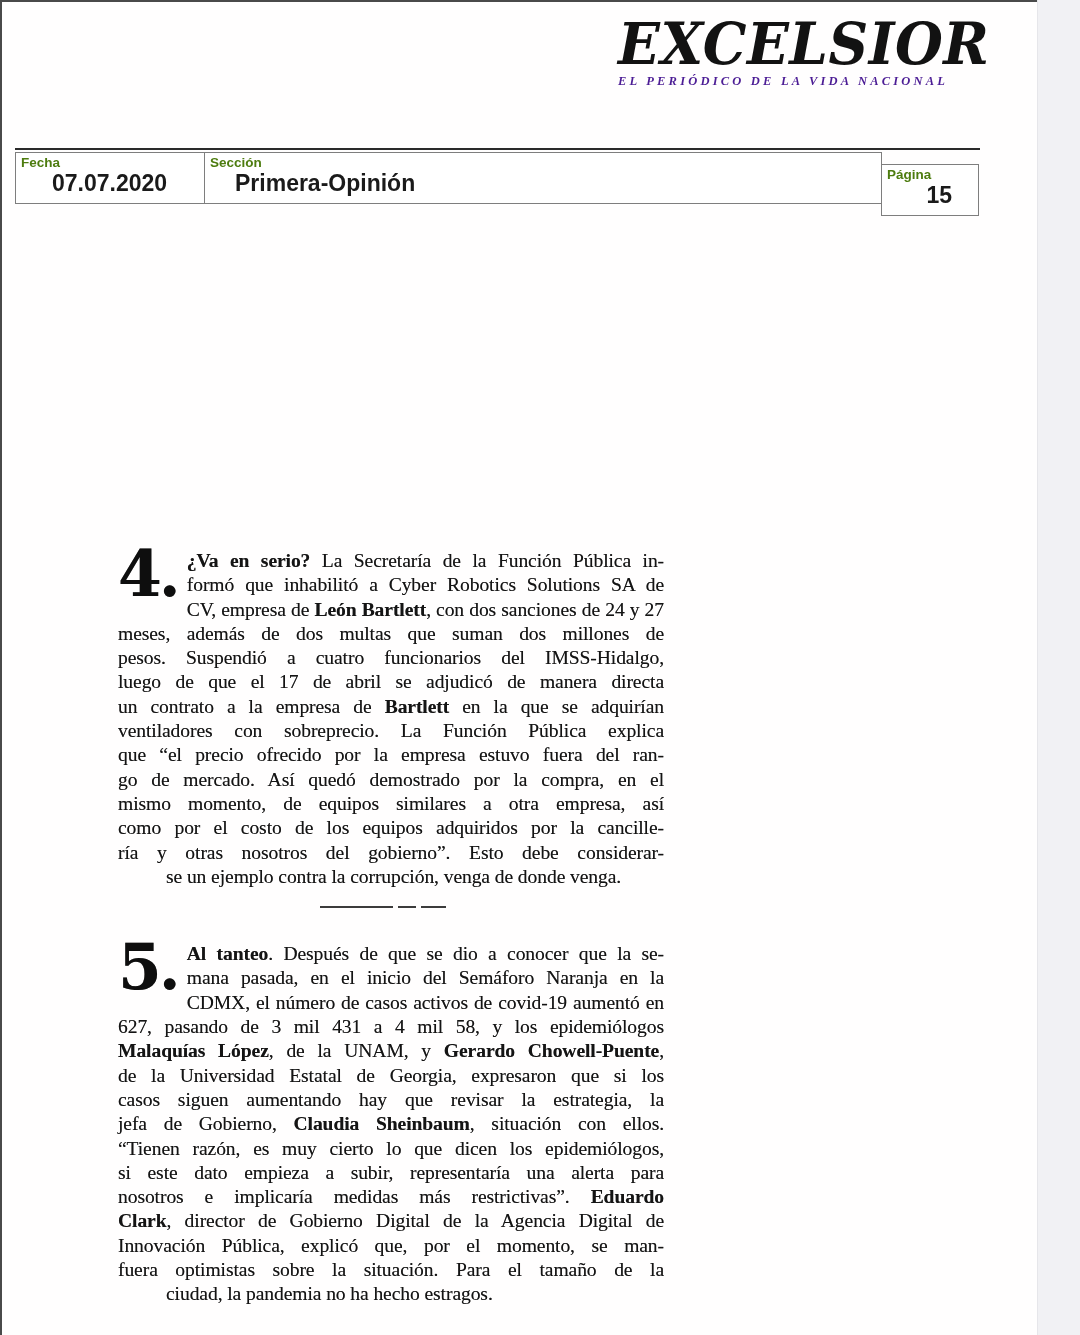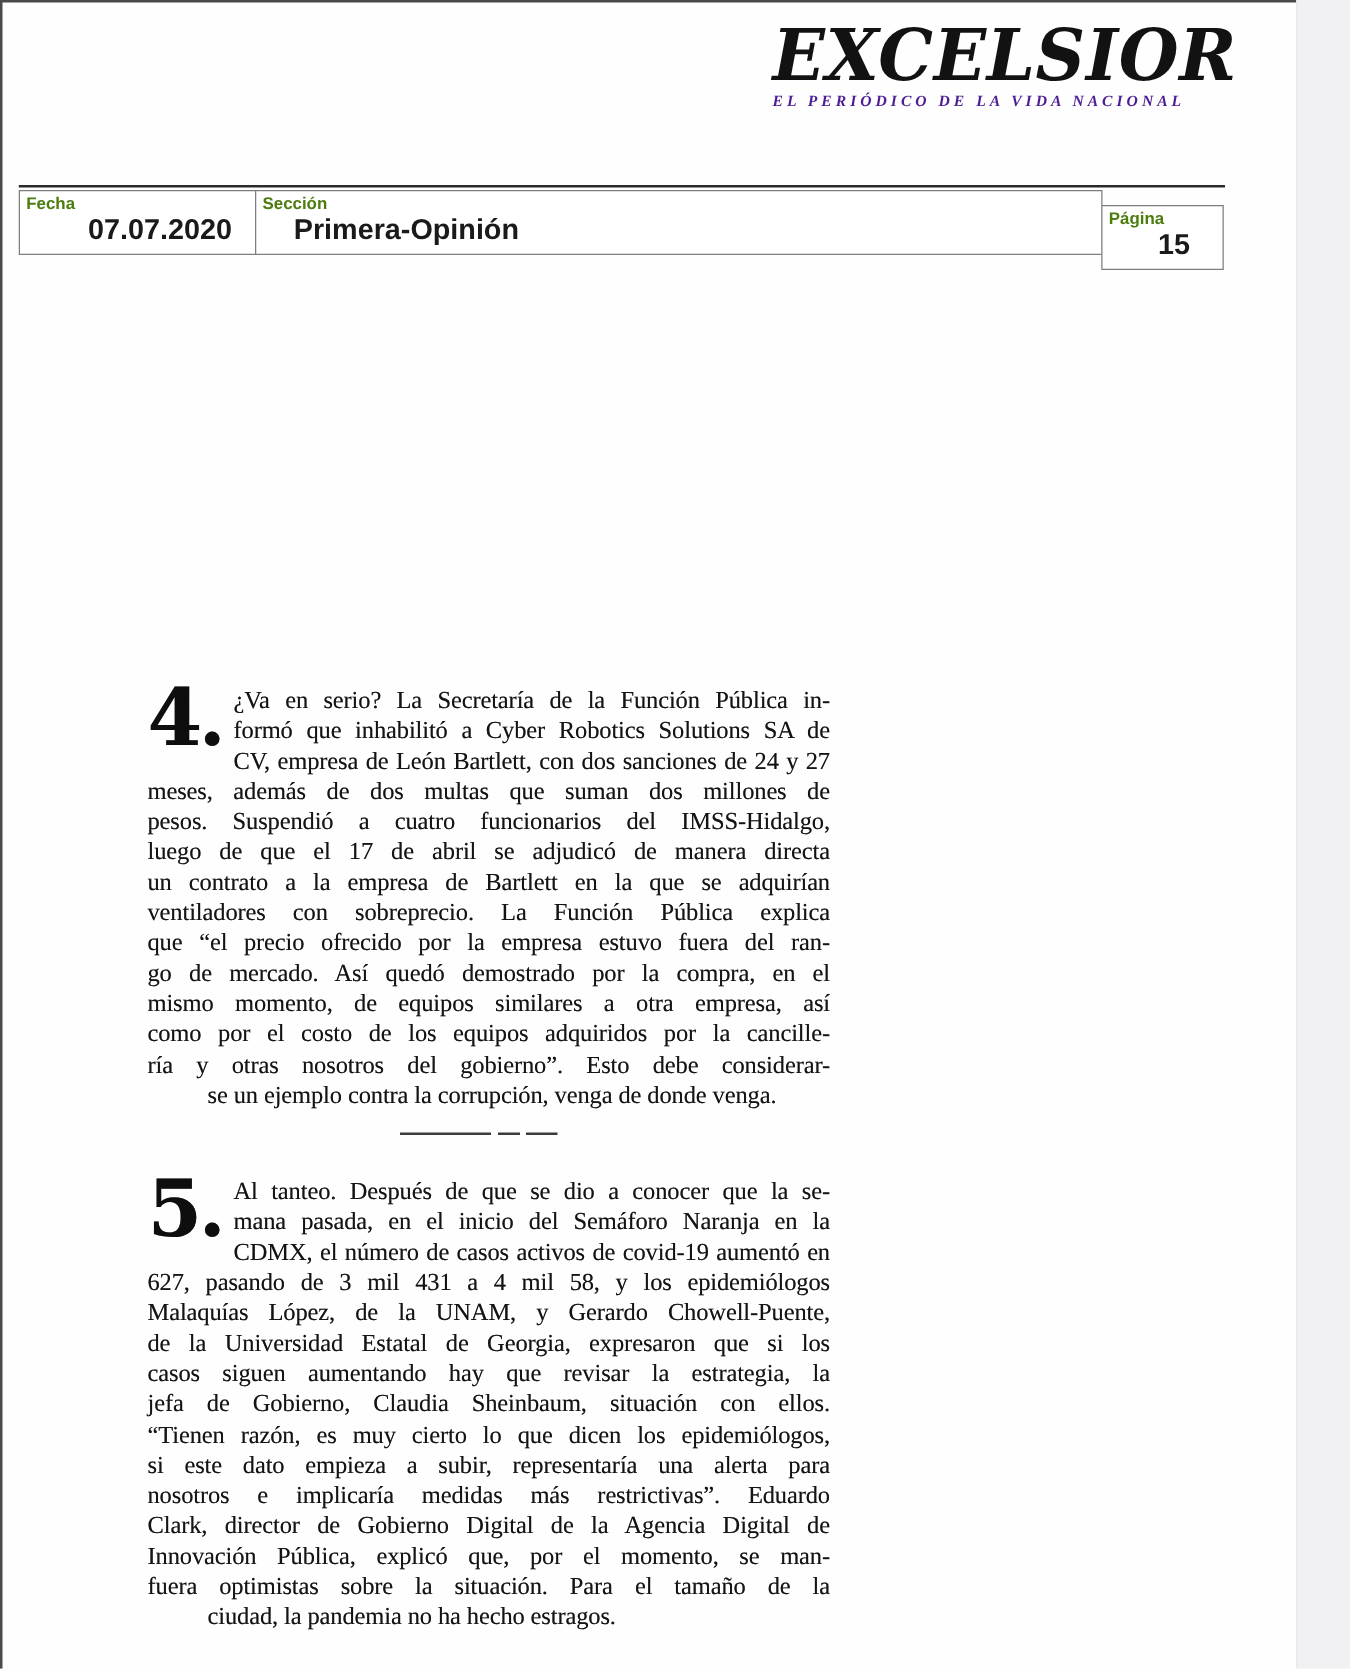--- a/index.html
+++ b/index.html
@@ -24,33 +24,33 @@
   
   .meta-bar { position:absolute; left:15px; top:148px; width:965px;
               border-top:2px solid #2a2a2a; padding-top:2px; display:flex; }
   .meta-cell { border:1px solid #7e7e7e; height:52px; background:#fff; }
   .meta-cell + .meta-cell { margin-left:-1px; }
   .cell-fecha   { width:190px; }
   .cell-seccion { width:678px; }
   .cell-pagina  { width:98px;margin-top:12px;  }
   .meta-label { font-size:13.5px; font-weight:bold; color:#4d7c0f; padding:2px 0 0 5px; line-height:15px; }
   .meta-value { font-size:23px; font-weight:bold; color:#1a1a1a; line-height:26px; }
-  .cell-fecha   .meta-value { padding-left:36px;text-align:center; }
+  .cell-fecha   .meta-value { padding-left:36px; }
   .cell-seccion .meta-value { padding-left:30px; }
   .cell-pagina  .meta-value { text-align:right; padding-right:26px; }
 
   
   .article { position:absolute; left:118px; top:549px; width:546px;
              font-family:"Liberation Serif", serif; font-size:19.6px; line-height:24.3px;
              color:#141414; letter-spacing:-0.1px;
              text-shadow:0 0 0.4px rgba(10,10,10,0.5); }
   .para { }
   .tline { text-align:justify; text-align-last:justify; white-space:normal; }
   .tline.lastline { text-align-last:left;margin-left:48px; }
-  .tline b { font-weight:normal; }
+  .tline b { font-weight:bold; }
   .dropcap { float:left; font-family:"DejaVu Serif", serif; font-weight:bold;
              font-size:63px; line-height:49px; height:49px; color:#0e0e0e;
              letter-spacing:-3px; margin:1px 9px 0 0; }
   .divider { width:126px; height:2px; margin:17px 0 34px 202px;
              background:linear-gradient(90deg,#3c3c3c 0 58%, transparent 58% 62%,
                         #3c3c3c 62% 76%, transparent 76% 80%, #3c3c3c 80% 100%); }
 </style>
 </head>
 <body>
 

